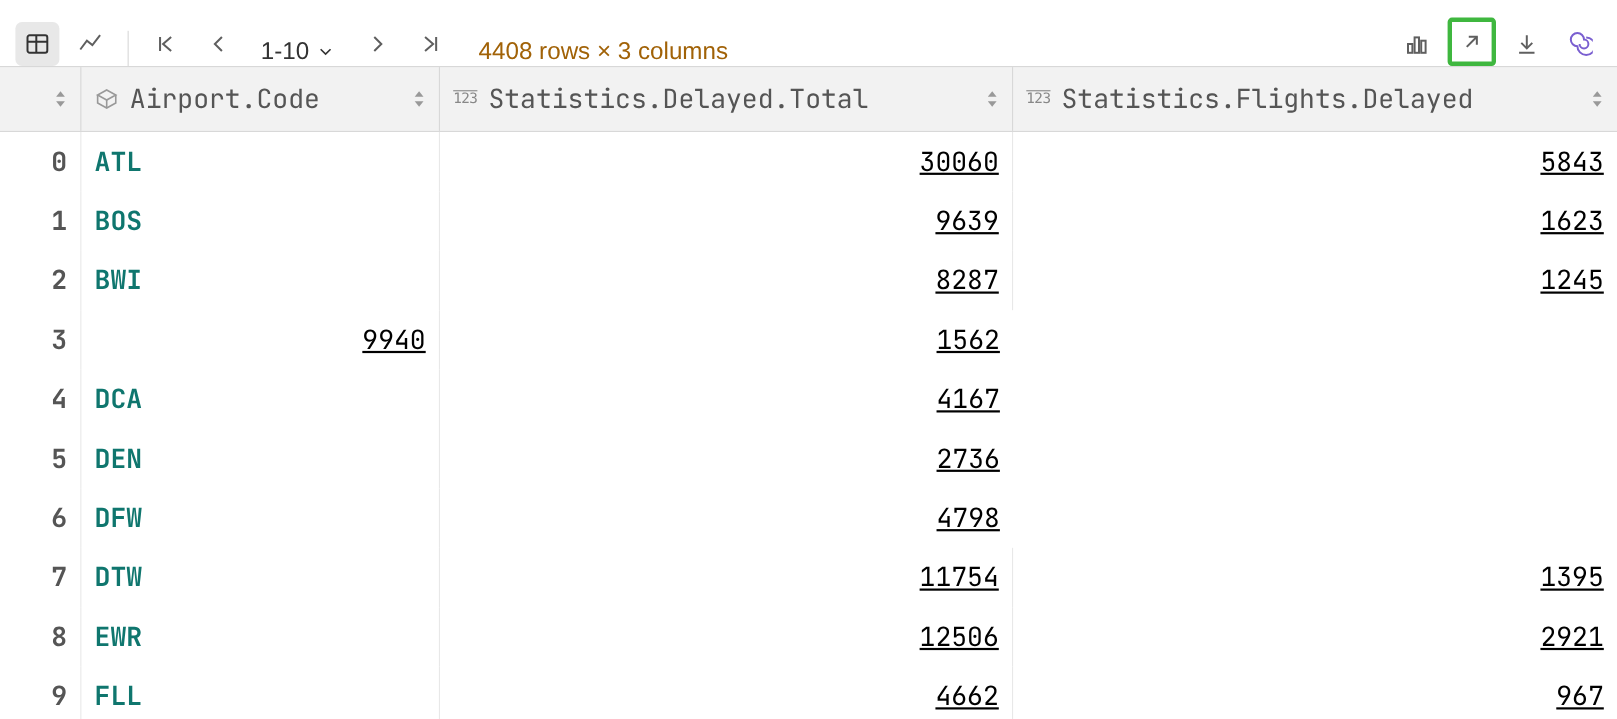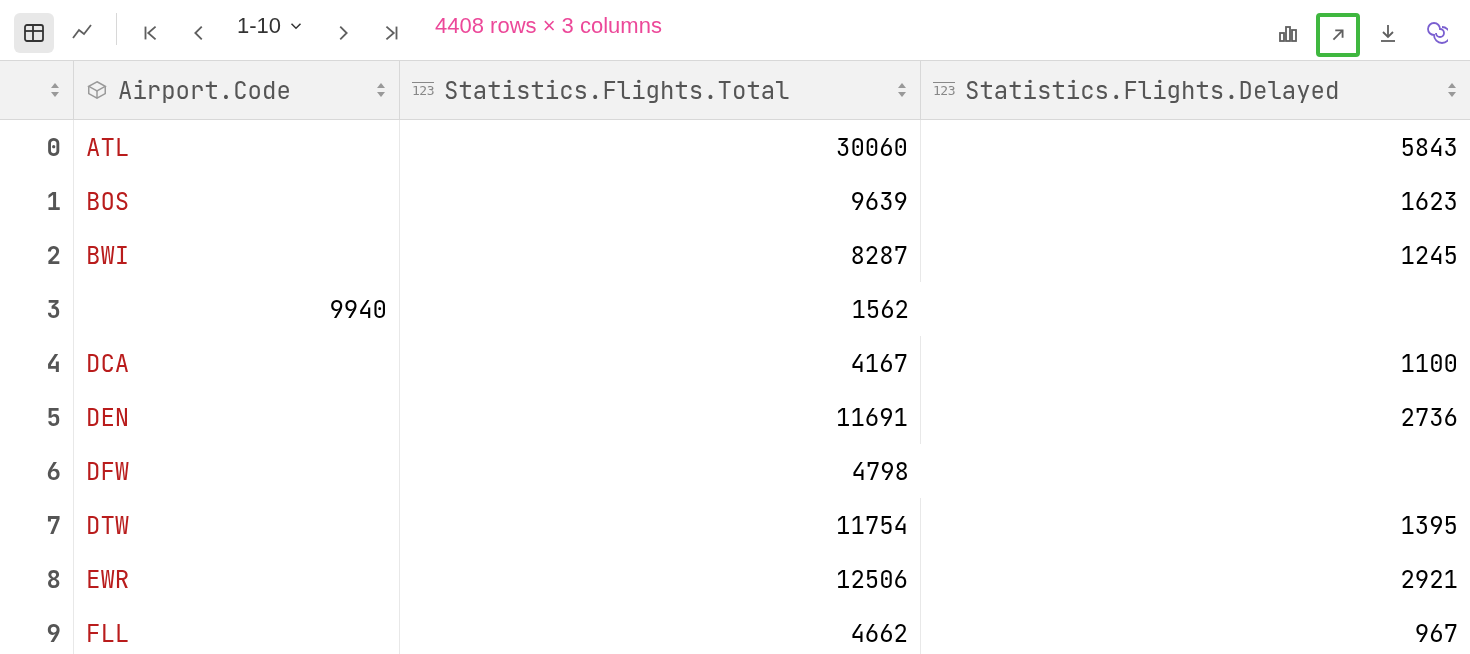--- a/index.html
+++ b/index.html
@@ -11,22 +11,22 @@
       width: 1470px;
       height: 654px;
       overflow: hidden;
     }
     .mono { font-family: "SF Mono", "JetBrains Mono", Consolas, monospace; }
 
     
     .toolbar {
       height: 60px;
       display: flex;
-      align-items: flex-start;
-      padding: 13px 14px;
+      align-items: flex-end;
+      padding: 0 14px;
       gap: 8px;
       border-bottom: 0px solid transparent;
     }
     .tool-btn {
       width: 40px;
       height: 40px;
       display: flex;
       align-items: center;
       justify-content: center;
       border-radius: 6px;
@@ -48,21 +48,21 @@
       display: flex;
       align-items: center;
       gap: 6px;
       padding: 0 10px;
       font-size: 22px;
       color: #333;
       cursor: pointer;
     }
     .status-text {
       font-size: 22px;
-      color: #ec4899;
+      color: #a16207;
       padding-left: 16px;
     }
     .open-highlight {
       border: 4px solid #3fb73f;
       border-radius: 4px;
       padding: 2px;
     }
 
     
     .header-row {
@@ -115,22 +115,22 @@
       padding: 0 12px;
       border-right: 1px solid #e8e8e8;
       font-size: 24px;
     }
     .dcell:last-child { border-right: none; }
     .dcell.idx {
       justify-content: flex-end;
       color: #555;
       font-weight: 600;
     }
-    .dcell.num { justify-content: flex-end; }
-    .dcell.txt { color: #b91c1c; }
+    .dcell.num { justify-content: flex-end; text-decoration: underline; }
+    .dcell.txt { color: #0f766e; font-weight: bold; }
 
     svg { display: block; }
     .num123 {
       font-size: 13px;
       text-decoration: overline;
       color:#888;
       font-family: "SF Mono", Consolas, monospace;
       letter-spacing: -0.5px;
     }
   </style>
@@ -245,21 +245,21 @@
           <polygon points="6,2 10,7 2,7"></polygon>
           <polygon points="6,16 2,11 10,11"></polygon>
         </svg>
     </div>
   </div>
 
   <div class="hcell">
     <span class="type-ico">
         <span class="num123">123</span>
       </span>
-    <span class="mono">Statistics.Flights.Total</span>
+    <span class="mono">Statistics.Delayed.Total</span>
     <div class="sort">
       <svg width="12" height="18" viewBox="0 0 12 18" fill="currentColor">
           <polygon points="6,2 10,7 2,7"></polygon>
           <polygon points="6,16 2,11 10,11"></polygon>
         </svg>
     </div>
   </div>
 
   <div class="hcell">
     <span class="type-ico">
@@ -296,26 +296,24 @@
   </div>
   <div class="drow">
     <div class="dcell idx mono">3</div>
     <div class="dcell num mono">9940</div>
     <div class="dcell num mono">1562</div>
   </div>
   <div class="drow">
     <div class="dcell idx mono">4</div>
     <div class="dcell txt mono">DCA</div>
     <div class="dcell num mono">4167</div>
-    <div class="dcell num mono">1100</div>
   </div>
   <div class="drow">
     <div class="dcell idx mono">5</div>
     <div class="dcell txt mono">DEN</div>
-    <div class="dcell num mono">11691</div>
     <div class="dcell num mono">2736</div>
   </div>
   <div class="drow">
     <div class="dcell idx mono">6</div>
     <div class="dcell txt mono">DFW</div>
     <div class="dcell num mono">4798</div>
   </div>
   <div class="drow">
     <div class="dcell idx mono">7</div>
     <div class="dcell txt mono">DTW</div>

